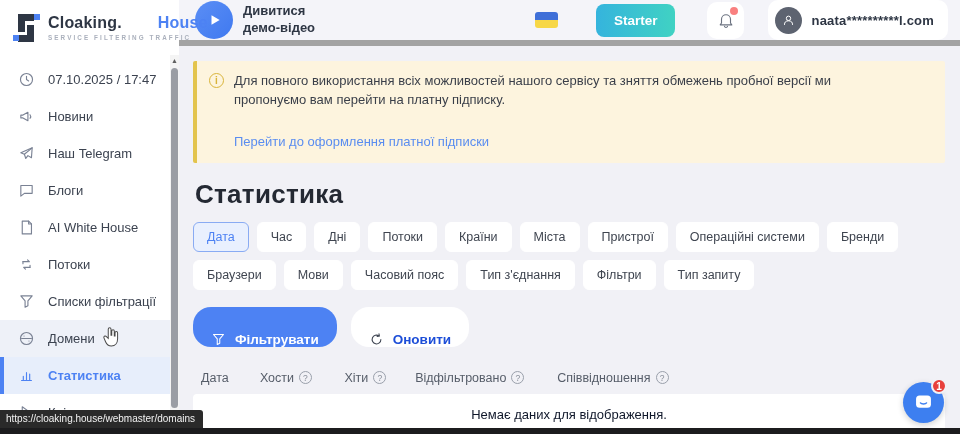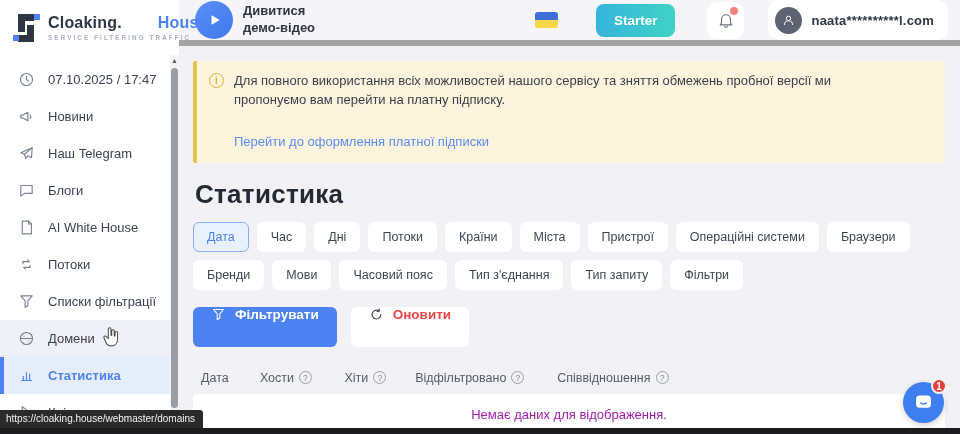--- a/index.html
+++ b/index.html
@@ -70,33 +70,33 @@
   .banner-text { font-size:13px; color:#3a3f49; line-height:1.45; max-width:660px; }
   .banner-link { display:inline-block; margin-top:24px; color:#5a8df0; font-size:13px; text-decoration:none; cursor:pointer; }
 
   .page-title { font-size:26px; font-weight:800; color:#242933; margin:16px 0 12px 2px; letter-spacing:.3px; }
 
   .tabs { display:flex; flex-wrap:wrap; gap:8px; max-width:740px; }
   .tab { background:#ffffff; border:1px solid #ffffff; border-radius:6px; padding:7px 13px; font-size:12.5px; color:#3f4550; cursor:pointer; font-family:inherit; }
   .tab.active { background:#e9f0fe; border-color:#89abf3; color:#4d82f3; }
 
   .actions { display:flex; gap:14px; margin-top:17px; }
-  .btn { display:flex; align-items:flex-start; gap:9px; border-radius:6px; padding:0 18px; height:40px; font-size:13.5px; cursor:pointer; border:none; font-family:inherit; }
+  .btn { display:flex; align-items:flex-end; gap:9px; border-radius:18px; padding:0 18px; height:40px; font-size:13.5px; cursor:pointer; border:none; font-family:inherit; }
   .btn svg { width:15px; height:15px; fill:none; stroke-width:1.7; stroke-linecap:round; stroke-linejoin:round; }
   .btn-primary { background:#4d82f3; color:#ffffff; font-weight:bold; }
   .btn-primary svg { stroke:#ffffff; }
-  .btn-white { background:#ffffff; color:#ef4444; font-weight:bold; }
+  .btn-white { background:#ffffff; color:#1d4ed8; font-weight:bold; }
   .btn-white svg { stroke:#3c4350; }
 
   .table { margin-top:14px; }
   .thead { display:flex; padding:10px 8px 9px 8px; font-size:12.5px; color:#565d69; align-items:center; }
   .th { display:flex; align-items:center; gap:5px; }
   .th-c1 { width:8%; } .th-c2 { width:11.5%; } .th-c3 { width:9.6%; } .th-c4 { width:19.3%; } .th-c5 { flex:1; }
   .help-icon { width:13px; height:13px; border:1px solid #9aa0ab; border-radius:50%; color:#868c97; font-size:8.5px; display:inline-flex; align-items:center; justify-content:center; cursor:pointer; }
-  .empty-row { background:#ffffff; border-radius:4px; height:41px; display:flex; align-items:center; justify-content:center; font-size:13px; color:#a21caf; }
+  .empty-row { background:#ffffff; border-radius:4px; height:41px; display:flex; align-items:center; justify-content:center; font-size:13px; color:#0f172a; }
 
   
   .chat-widget { position:absolute; right:16px; bottom:11px; width:41px; height:41px; border-radius:50%; background:#3d7ff0; display:flex; align-items:center; justify-content:center; cursor:pointer; z-index:8; box-shadow:0 2px 6px rgba(0,0,0,.18); }
   .chat-widget svg { width:21px; height:21px; }
   .chat-badge { position:absolute; top:-4px; right:-3px; min-width:16px; height:16px; border-radius:50%; background:#e8403c; color:#ffffff; font-size:10px; font-weight:bold; display:flex; align-items:center; justify-content:center; border:2px solid #f1f1f6; }
   .statusbar { position:absolute; left:0; bottom:6px; background:#2a2a2a; color:#f2f2f2; font-size:10px; padding:3px 8px 4px 6px; z-index:9; border-top-right-radius:3px; white-space:nowrap; }
   .bottom-edge { position:absolute; left:0; right:0; bottom:0; height:6px; background:#1c1c1e; z-index:10; }
 </style>
 </head>
 <body>
@@ -249,27 +249,27 @@
 
       <div class="tabs">
         <button class="tab active">Дата</button>
         <button class="tab">Час</button>
         <button class="tab">Дні</button>
         <button class="tab">Потоки</button>
         <button class="tab">Країни</button>
         <button class="tab">Міста</button>
         <button class="tab">Пристрої</button>
         <button class="tab">Операційні системи</button>
+        <button class="tab">Бренди</button>
         <button class="tab">Браузери</button>
-        <button class="tab">Бренди</button>
         <button class="tab">Мови</button>
         <button class="tab">Часовий пояс</button>
         <button class="tab">Тип з'єднання</button>
+        <button class="tab">Фільтри</button>
         <button class="tab">Тип запиту</button>
-        <button class="tab">Фільтри</button>
       </div>
 
       <div class="actions">
         <button class="btn btn-primary">
           <svg viewBox="0 0 24 24">
               <path d="M4 4h16l-6 7v7l-4 2v-9L4 4z"></path>
             </svg>
           <span>Фільтрувати</span>
         </button>
         <button class="btn btn-white">

